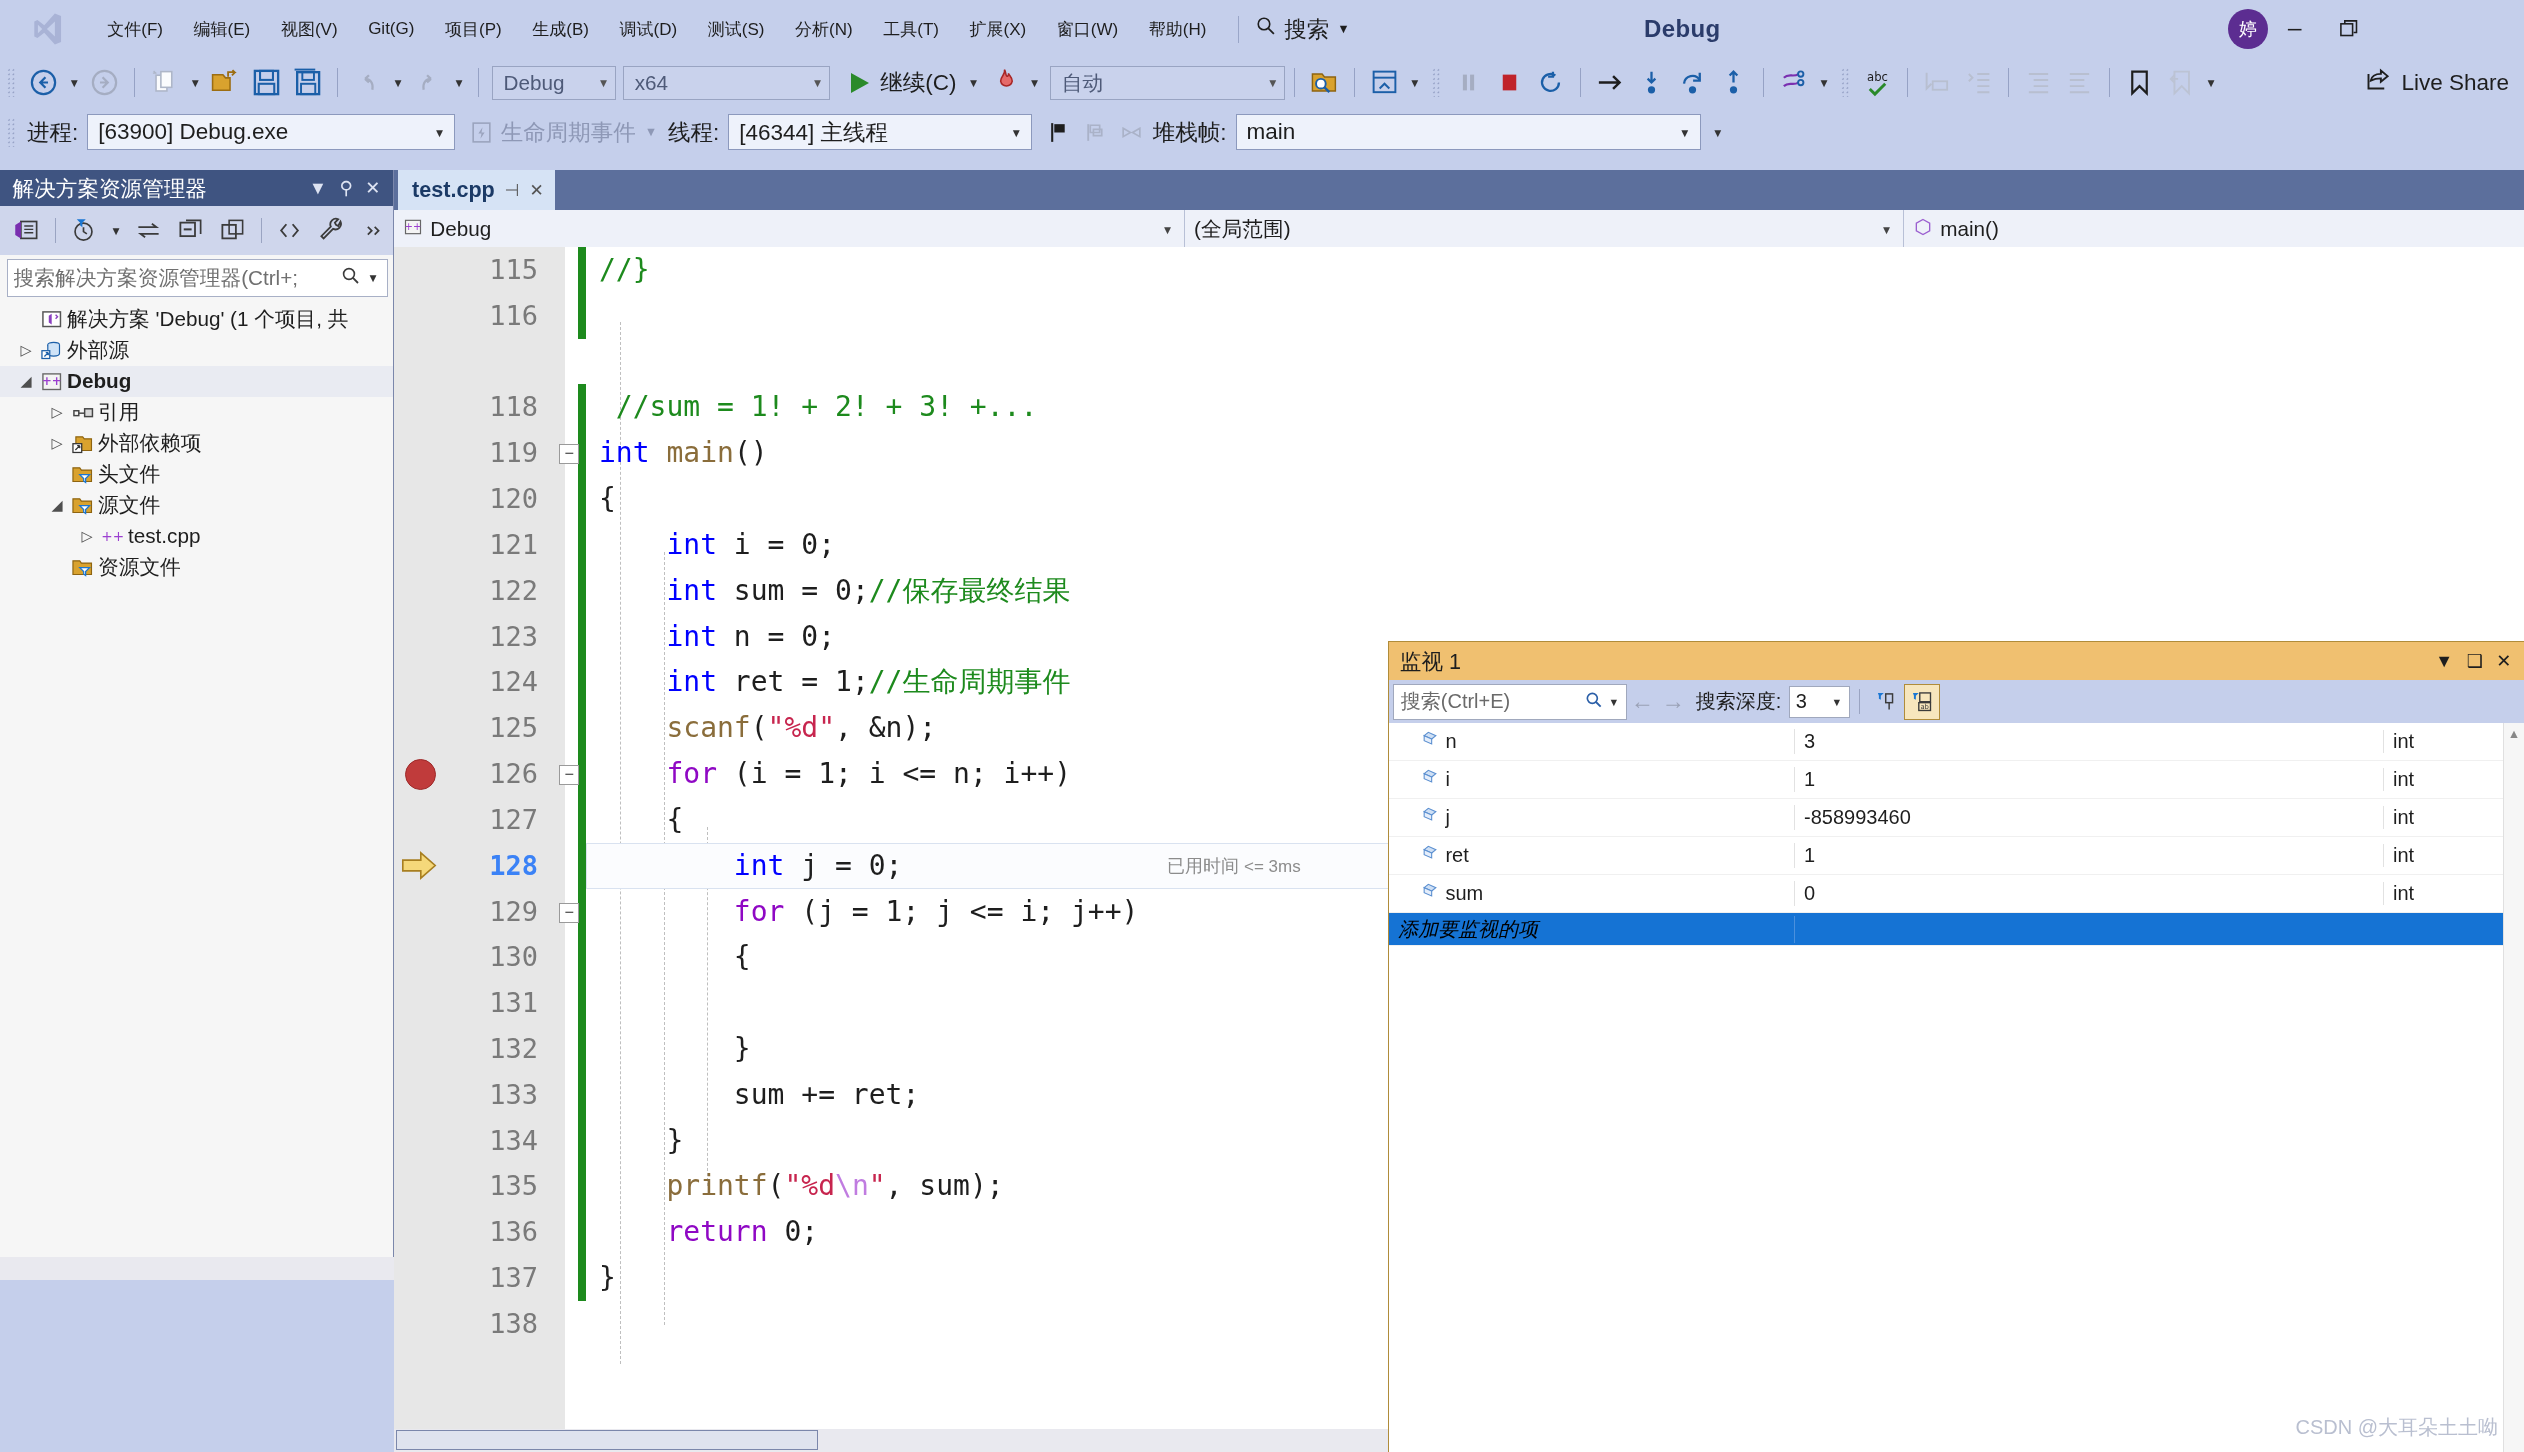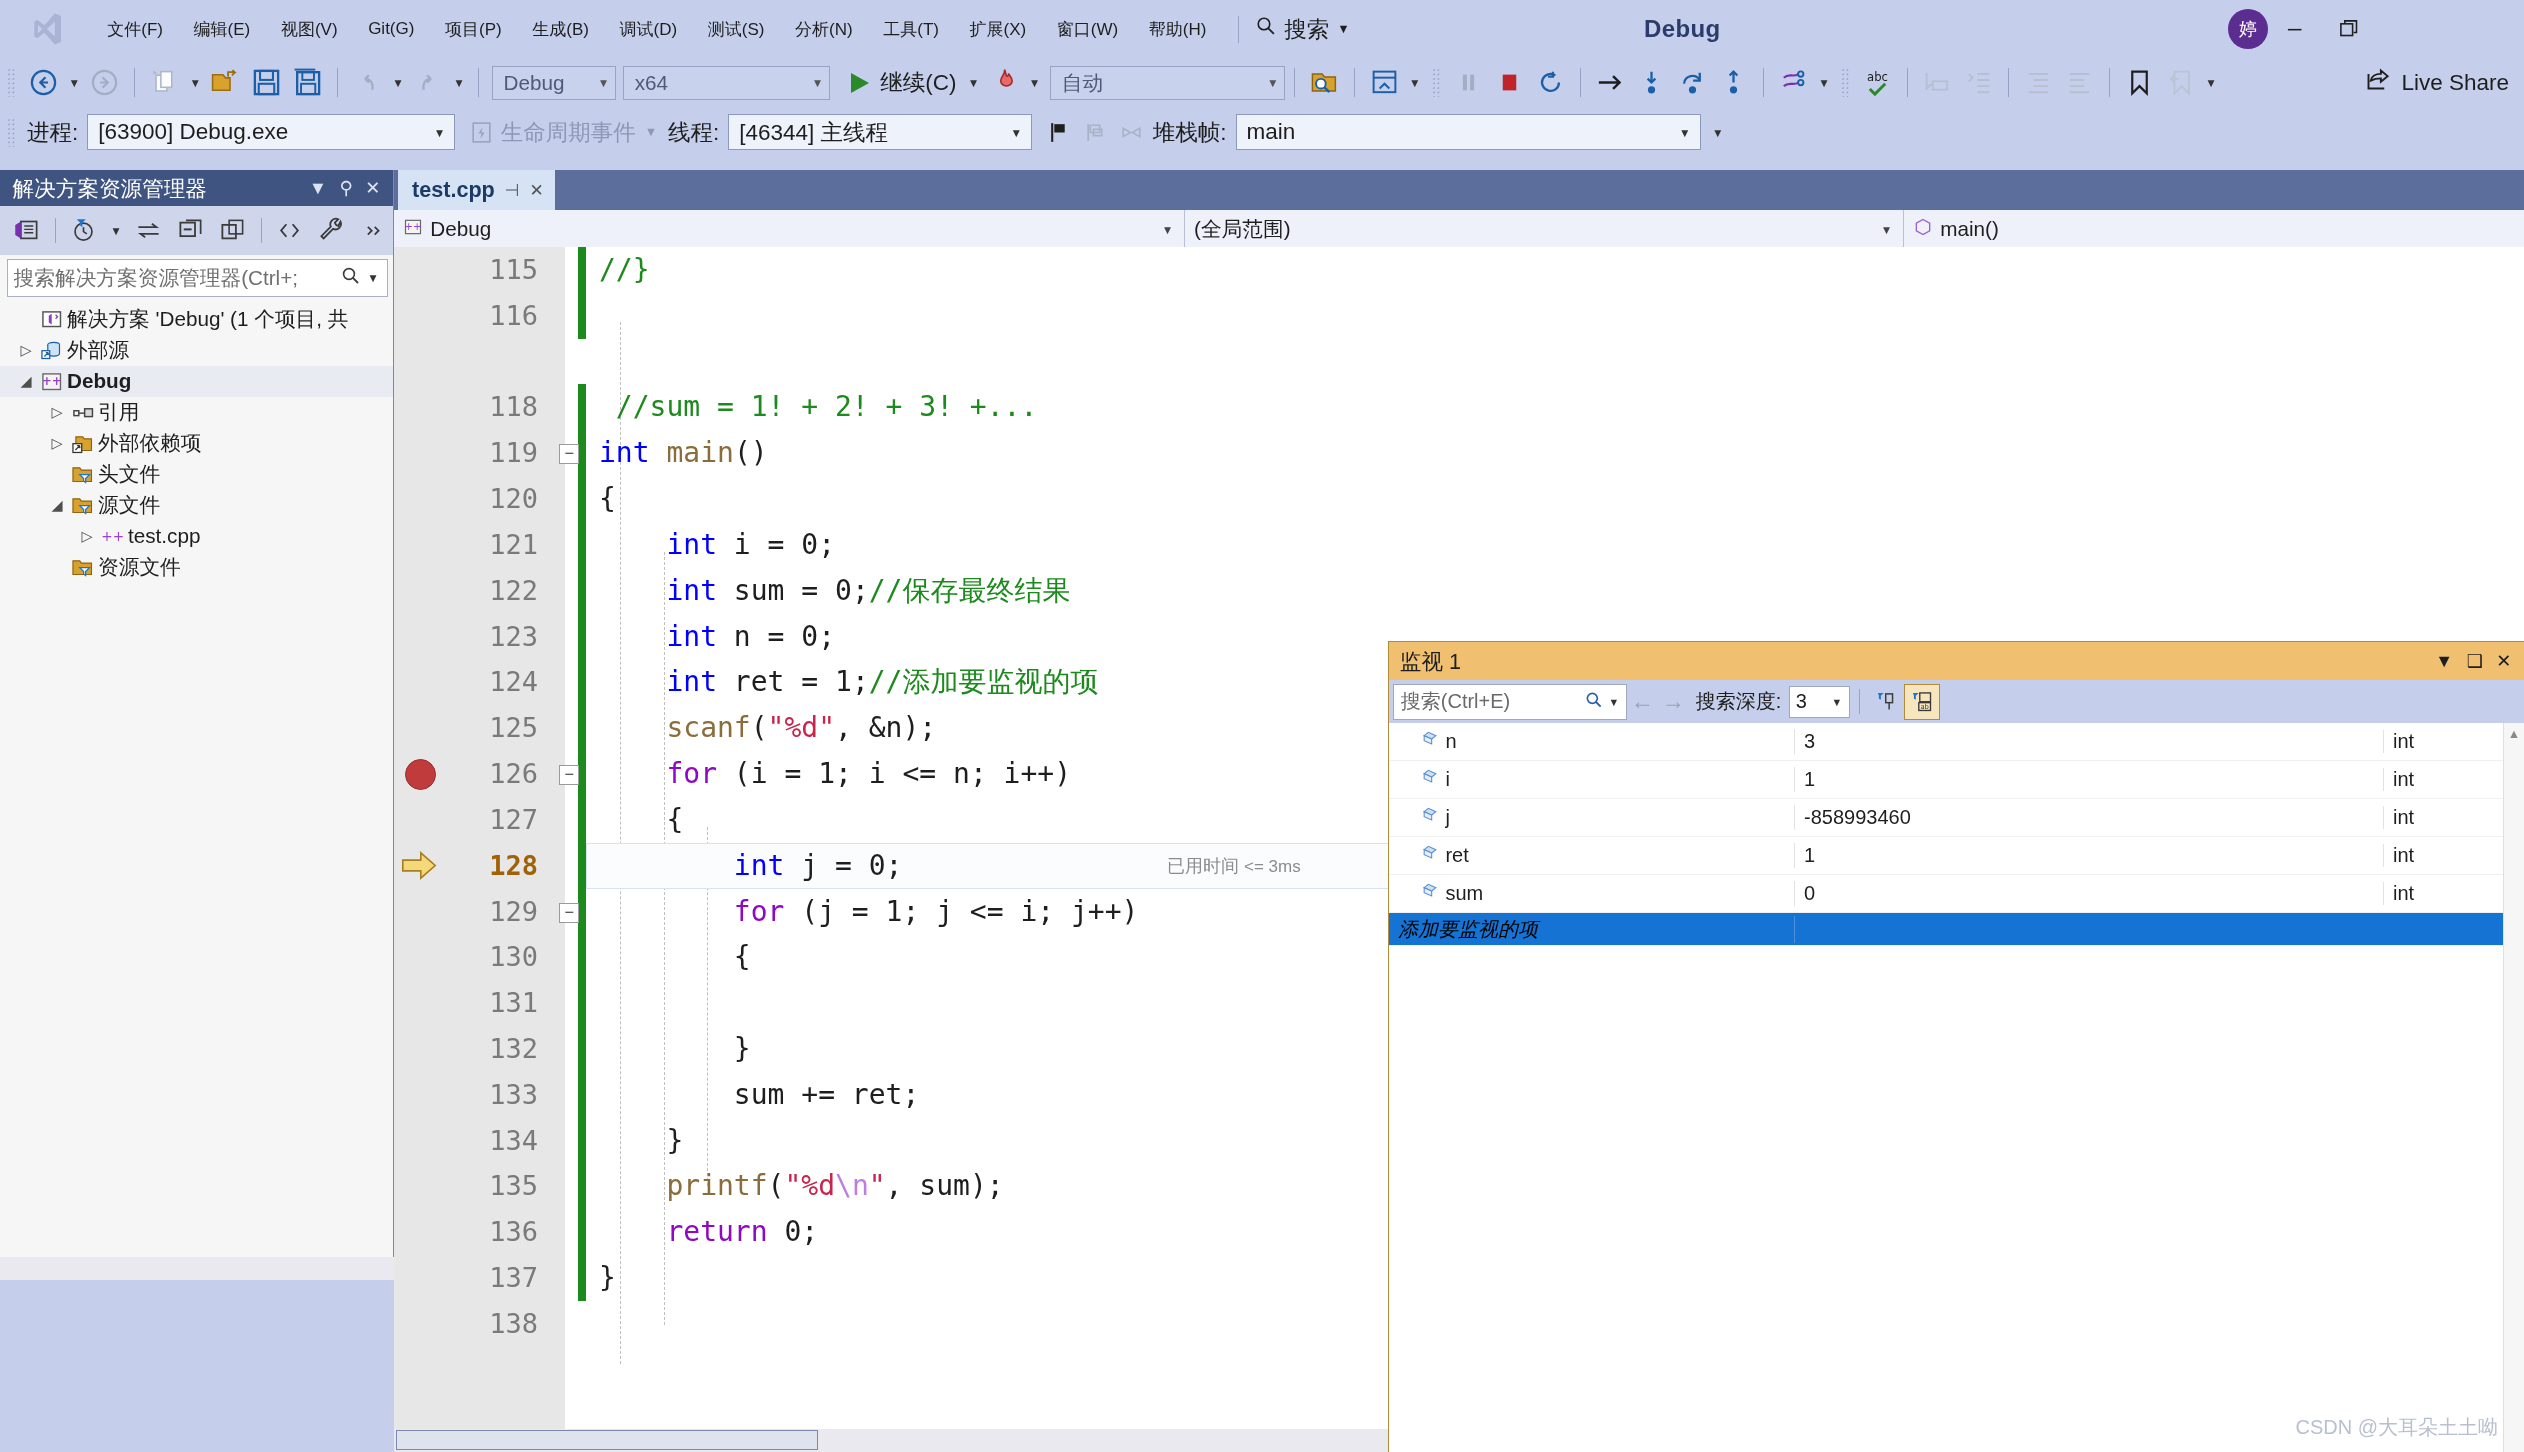--- a/index.html
+++ b/index.html
@@ -126,21 +126,21 @@
     overflow:hidden;
   }
   .gutter{position:absolute;left:0;top:0;width:171px;height:1205px;background:#e7e7e7;}
   .codearea{position:absolute;left:0;top:0;width:2131px;height:1205px;}
   .cline{position:absolute;left:0;height:46px;width:2131px;}
   .lnum{
     position:absolute;left:0;width:144px;text-align:right;
     font-family:"DejaVu Sans Mono","Liberation Mono",monospace;
     font-size:27px;color:#7a7a7a;line-height:46px;
   }
-  .lnum.cur{color:#a16207;font-weight:bold;}
+  .lnum.cur{color:#3b82f6;font-weight:bold;}
   .changebar{position:absolute;left:184px;width:8px;height:46px;background:#1d8a1d;}
   .ctext{
     position:absolute;left:205px;line-height:46px;white-space:pre;
     font-family:"DejaVu Sans Mono","Liberation Mono",monospace;
     font-size:28px;color:#1e1e1e;
   }
   .kw{color:#0000ff;}
   .kw2{color:#8f08c4;}
   .fn{color:#8a6d3b;}
   .cm{color:#1d8a1d;}
@@ -802,21 +802,21 @@
 
         <div class="cline" style="top:367px;">
           <div class="lnum">123</div>
           <div class="changebar"></div>
           <div class="ctext">    <span class="kw">int</span> n = 0;</div>
         </div>
 
         <div class="cline" style="top:412px;">
           <div class="lnum">124</div>
           <div class="changebar"></div>
-          <div class="ctext">    <span class="kw">int</span> ret = 1;<span class="cm">//添加要监视的项</span></div>
+          <div class="ctext">    <span class="kw">int</span> ret = 1;<span class="cm">//生命周期事件</span></div>
         </div>
 
         <div class="cline" style="top:458px;">
           <div class="lnum">125</div>
           <div class="changebar"></div>
           <div class="ctext">    <span class="fn">scanf</span>(<span class="st">"%d"</span>, &amp;n);</div>
         </div>
 
         <div class="cline" style="top:504px;">
           <div class="bp" style="top:8px;"></div>

